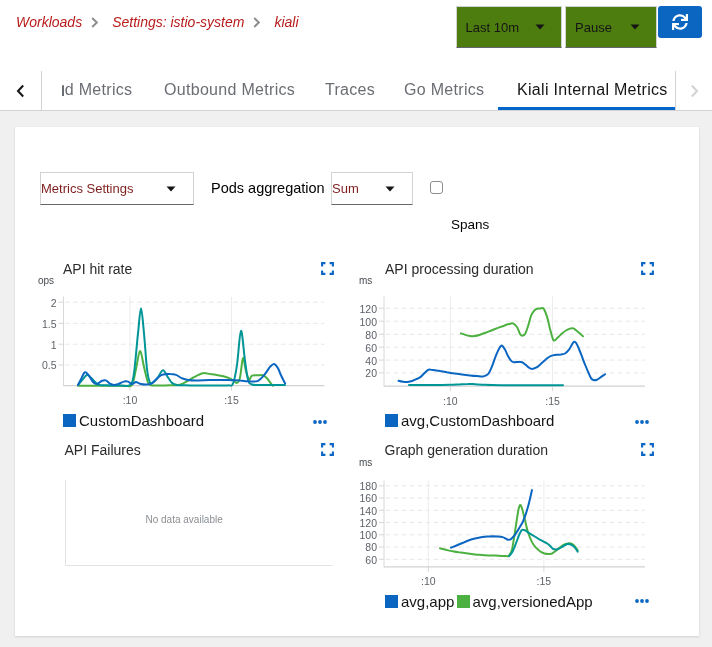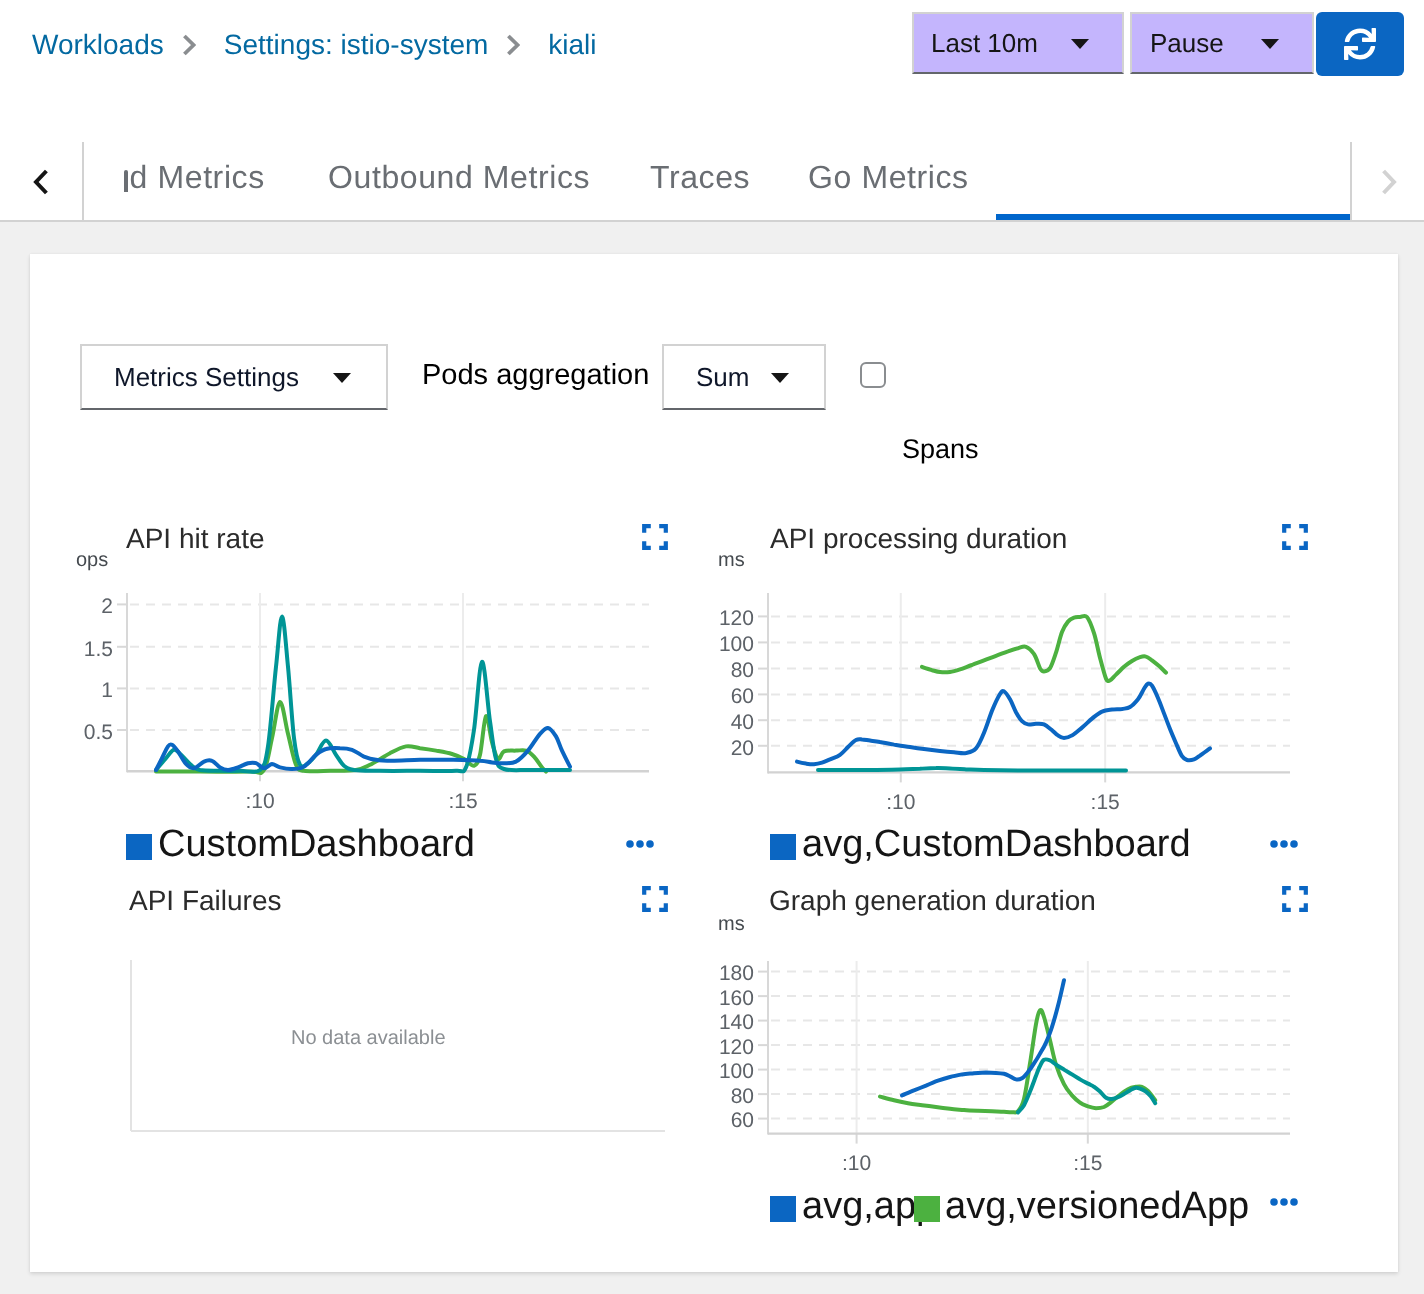--- a/index.html
+++ b/index.html
@@ -4,24 +4,24 @@
 <style>
   * { margin:0; padding:0; box-sizing:border-box; }
   html,body { width:712px; height:647px; background:#fff; font-family:"Liberation Sans",sans-serif;
           -webkit-font-smoothing:antialiased; overflow:hidden; }
   .abs { position:absolute; }
   #page { position:relative; width:712px; height:647px; }
 
   
   .crumbs { position:absolute; left:16px; top:14px; display:flex; align-items:center;
             font-size:14px; }
-  .crumbs a { color:#0369a1; text-decoration:none; }
+  .crumbs a { color:#b91c1c; text-decoration:none;font-style:italic; }
 
   
-  .sel { position:absolute; top:6px; height:31px; background:#c4b5fd;
+  .sel { position:absolute; top:6px; height:42px; background:#4d7c0f;
          border:1px solid #d2d2d2; border-bottom:1px solid #63666b;
          display:flex; align-items:center; justify-content:space-between;
          font-size:13px; color:#151515; padding:0 16px 0 9px; }
   .refresh { position:absolute; left:658px; top:6px; width:44px; height:32px; background:#0b66c2;
              border-radius:3px; display:flex; align-items:center; justify-content:center; }
 
   
   .tabbar { position:absolute; left:0; top:70px; width:712px; height:41px; background:#fff;
             border-bottom:1px solid #d2d2d2; }
   .scrollbtn { position:absolute; top:1px; height:39px; width:42px; display:flex;
@@ -31,26 +31,26 @@
   .tab.active { color:#151515; }
   .underline { position:absolute; left:498px; top:37px; width:177px; height:3px; background:#0066cc; }
 
   
   .section { position:absolute; left:0; top:111px; width:712px; height:536px; background:#f0f0f0; }
   .card { position:absolute; left:15px; top:16px; width:684px; height:509px; background:#fff;
           box-shadow:0 1px 2px rgba(3,3,3,0.12), 0 0 1px rgba(3,3,3,0.06); }
 
   .selbox { position:absolute; background:#fff; border:1px solid #d2d2d2; border-bottom:1px solid #63666b;
             display:flex; align-items:center; justify-content:space-between;
-            font-size:13px; color:#0f172a; padding:0 17px 0 16px; height:33px; }
+            font-size:13px; color:#7f1d1d; padding:0 17px 0 0; height:33px; }
   .lbl { position:absolute; font-size:14.5px; color:#000000; white-space:nowrap; }
 
   .ctitle { position:absolute; font-size:14px; color:#2b2b2b; white-space:nowrap; }
   .unit { position:absolute; font-size:10px; color:#454a4f; }
-  .legend { position:absolute; display:flex; align-items:center; font-size:19px; color:#151515;
+  .legend { position:absolute; display:flex; align-items:center; font-size:15px; color:#151515;
             white-space:nowrap; }
   .sq { width:13px; height:13px; margin-right:3px; }
   .nodata { position:absolute; font-size:10px; color:#8b8f93; }
   .cb { position:absolute; width:13px; height:13px; border:1px solid #8a8d90; border-radius:3px;
         background:#fff; }
   svg text { font-family:"Liberation Sans",sans-serif; }
 </style>
 </head>
 <body>
 <div id="page">
@@ -83,20 +83,21 @@
     <div class="scrollbtn" style="left:0;border-right:1px solid #d2d2d2;">
       <svg width="9" height="14" viewBox="0 0 9 14">
           <path d="M7.2,1.5 L2,7 L7.2,12.5" stroke="#151515" stroke-width="2" fill="none"></path>
         </svg>
     </div>
     <div class="tab" style="left:64.8px">d Metrics</div>
     <div class="abs" style="left:61.8px;top:14.8px;width:2.2px;height:11.2px;background:#6a6e73;border-radius:1px 1px 0 0;"></div>
     <div class="tab" style="left:164px">Outbound Metrics</div>
     <div class="tab" style="left:325px">Traces</div>
     <div class="tab" style="left:404px">Go Metrics</div>
+    <div class="tab active" style="left:517px">Kiali Internal Metrics</div>
     <div class="underline"></div>
     <div class="scrollbtn" style="left:675px;width:37px;border-left:1px solid #d2d2d2;">
       <svg width="9" height="14" viewBox="0 0 9 14">
           <path d="M1.8,1.5 L7,7 L1.8,12.5" stroke="#d2d2d2" stroke-width="2" fill="none"></path>
         </svg>
     </div>
   </div>
 
   <div class="section">
     <div class="card"></div>

